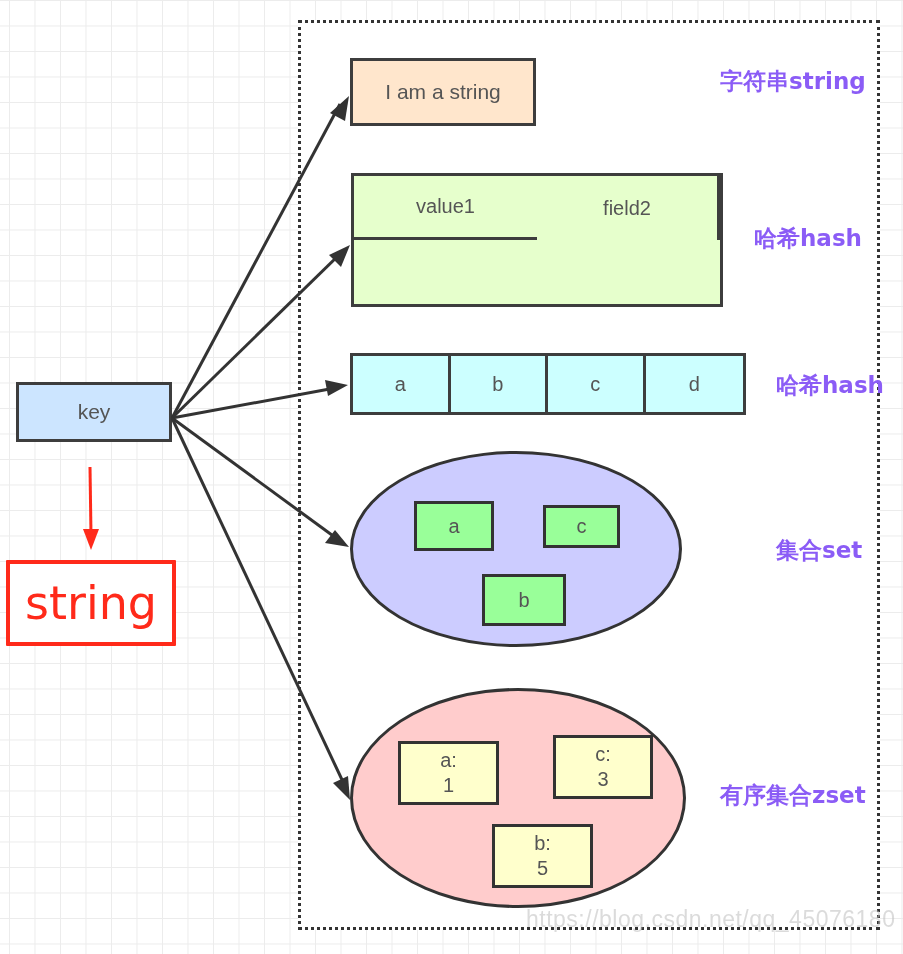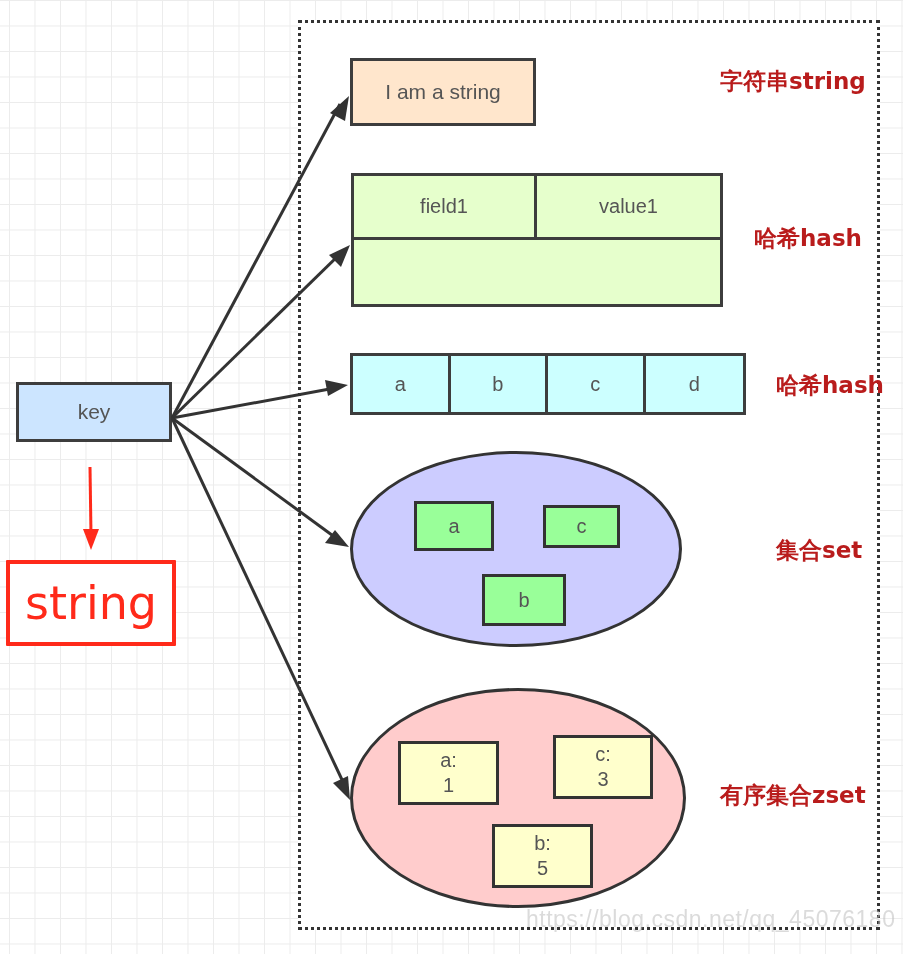--- a/index.html
+++ b/index.html
@@ -16,21 +16,21 @@
   .container {
     position:absolute; left:298px; top:20px; width:582px; height:910px;
     border:3px dotted #333; background:#fff; box-sizing:border-box;
   }
   .box {
     position:absolute; box-sizing:border-box; border:3px solid #3d3d3d;
     display:flex; align-items:center; justify-content:center;
     color:#555; font-size:21px; text-align:center;
   }
   .label {
-    position:absolute; font-weight:bold; font-size:23px; color:#b91c1c;
+    position:absolute; font-weight:bold; font-size:23px; color:#8b5cf6;
     white-space:nowrap; font-family:"DejaVu Sans", sans-serif;
   }
   .cell {
     box-sizing:border-box; display:flex; align-items:center; justify-content:center;
     color:#555; font-size:20px;
   }
   .ellipse {
     position:absolute; box-sizing:border-box; border:3px solid #333; border-radius:50%;
   }
   .item {
@@ -88,22 +88,22 @@
 <div style="position:absolute;left:6px;top:560px;width:170px;height:86px;box-sizing:border-box;border:4px solid #ff2a1a;border-radius:1px;display:flex;align-items:center;justify-content:center;background:#fff;">
   <span style="color:#ff2a1a;font-size:46px;font-family:'DejaVu Sans',sans-serif;">string</span>
 </div>
 
 <div class="box" style="left:350px;top:58px;width:186px;height:68px;background:#ffe6cc;">
   <span>I am a string</span>
 </div>
 <div class="label" style="left:720px;top:66px;">字符串string</div>
 
 <div style="position:absolute;left:351px;top:173px;width:372px;height:134px;box-sizing:border-box;border:3px solid #3d3d3d;background:#e6ffcc;display:grid;grid-template-columns:1fr 1fr;grid-template-rows:1fr 1fr;">
-  <div class="cell" style="border-right:3px solid #3d3d3d;border-bottom:3px solid #3d3d3d;">field1</div>
   <div class="cell" style="border-bottom:3px solid #3d3d3d;">value1</div>
+  <div class="cell" style="border-right:3px solid #3d3d3d;">field2</div>
 </div>
 <div class="label" style="left:754px;top:223px;">哈希hash</div>
 
 <div style="position:absolute;left:350px;top:353px;width:396px;height:62px;box-sizing:border-box;border:3px solid #3d3d3d;background:#ccffff;display:grid;grid-template-columns:1fr 1fr 1fr 1fr;">
   <div class="cell" style="border-right:3px solid #3d3d3d;">a</div>
   <div class="cell" style="border-right:3px solid #3d3d3d;">b</div>
   <div class="cell" style="border-right:3px solid #3d3d3d;">c</div>
   <div class="cell">d</div>
 </div>
 <div class="label" style="left:776px;top:370px;">哈希hash</div>

